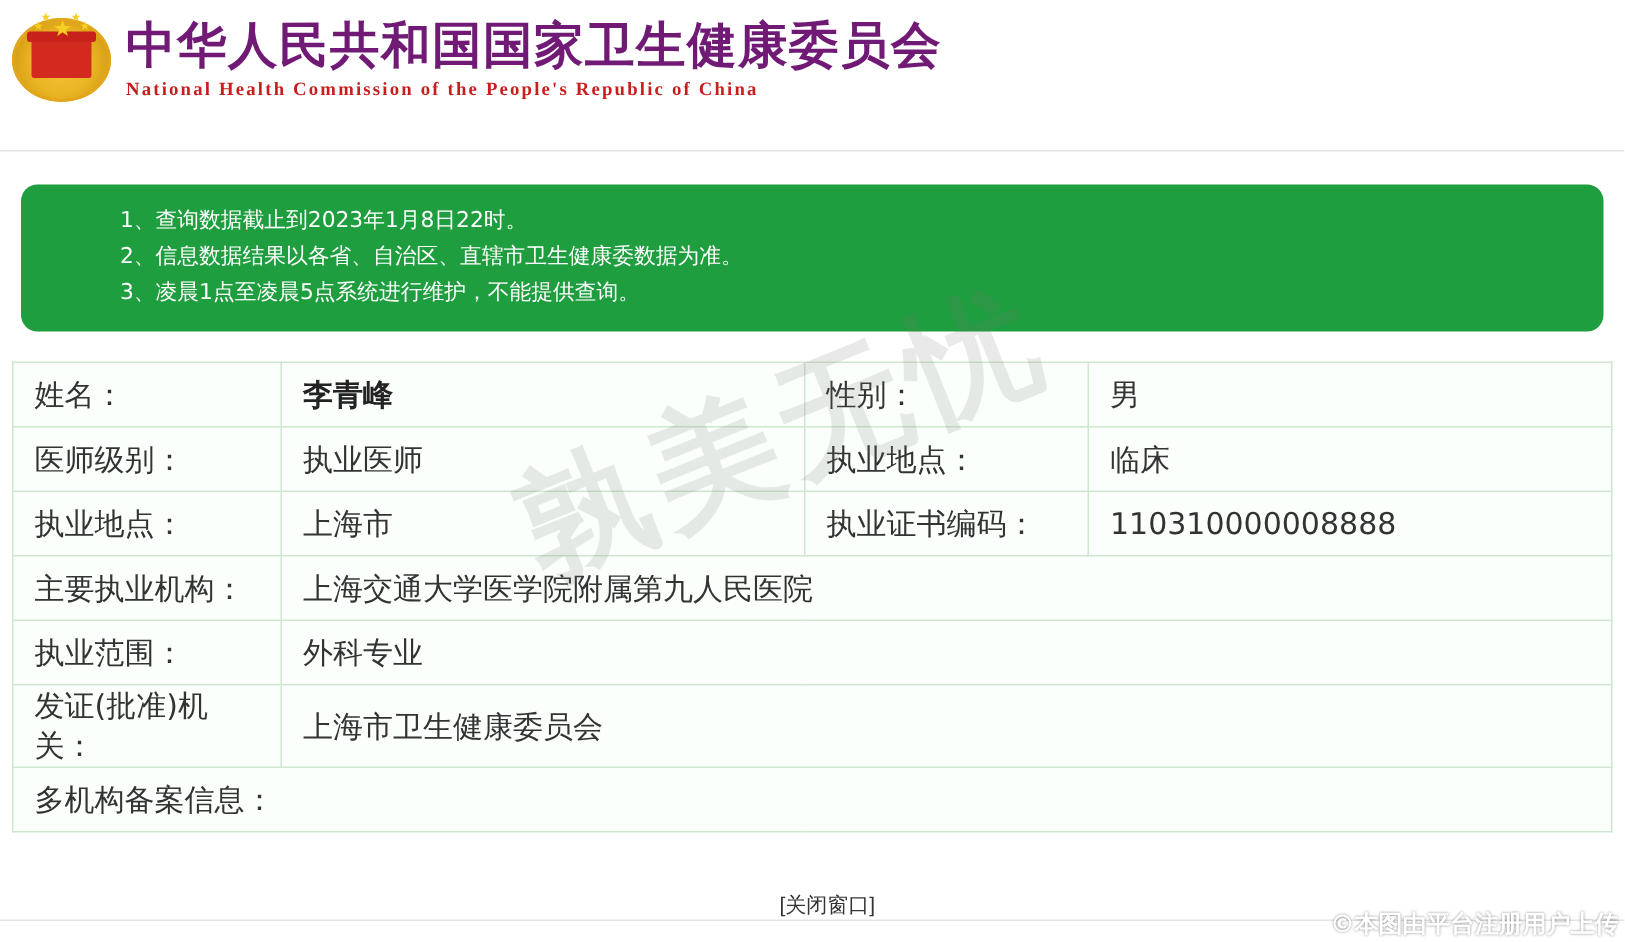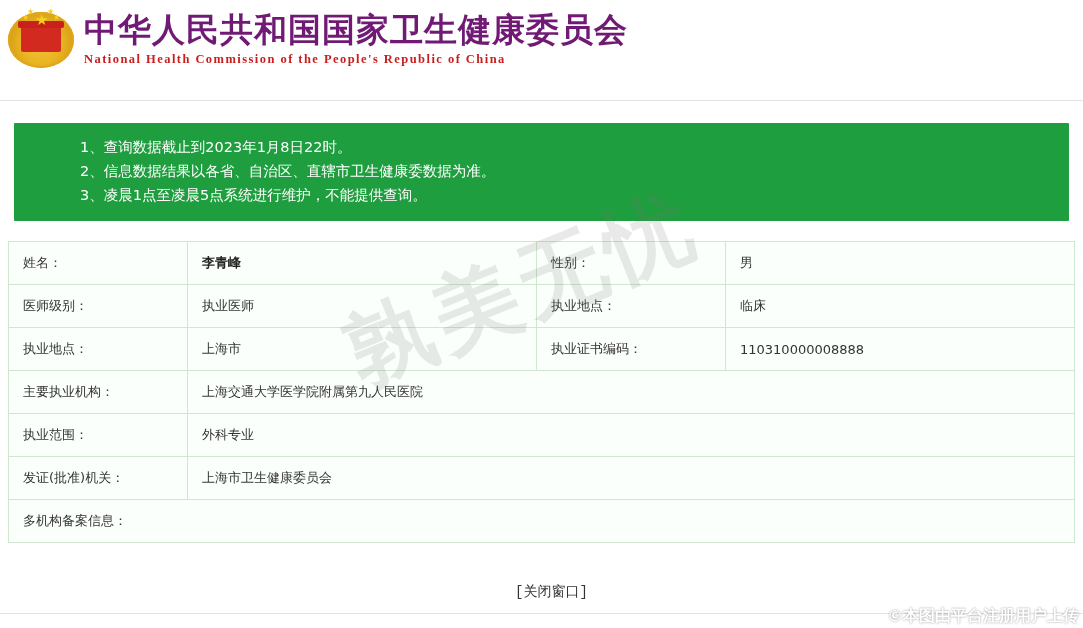--- a/index.html
+++ b/index.html
@@ -106,21 +106,21 @@
     background: #e3e3e3;
     margin-top: 22px;
   }
 
   
   .notice {
     margin: 22px 14px 0 14px;
     background: #1e9e3e;
     color: #ffffff;
     padding: 12px 0 14px 0;
-    border-radius: 1px;
+    border-radius: 11px;
   }
   .notice-line {
     font-family: "DejaVu Sans", sans-serif;
     font-size: 14.5px;
     line-height: 24px;
     padding-left: 66px;
     white-space: nowrap;
   }
 
   
@@ -130,21 +130,21 @@
   }
   table.info {
     width: 1067px;
     border-collapse: collapse;
     table-layout: fixed;
     font-family: "DejaVu Sans", sans-serif;
   }
   table.info td {
     border: 1px solid #cfe6cf;
     height: 42px;
-    font-size: 13px;
+    font-size: 20px;
     color: #333;
     padding: 0 14px;
     vertical-align: middle;
     background: #fbfffb;
   }
   td.label {
     width: 150px;
     color: #333;
     background: #fbfffb;
   }
@@ -177,21 +177,21 @@
     transform: rotate(-22deg);
     white-space: nowrap;
     pointer-events: none;
     letter-spacing: 6px;
   }
 
   
   .close-row {
     margin-top: 40px;
     text-align: center;
-    font-family: Liberation Mono, monospace;
+    font-family: Liberation Sans, sans-serif;
     font-size: 14px;
     color: #333;
     margin-left: 20px;
   }
   .close-link {
     color: #333;
     text-decoration: none;
     cursor: pointer;
   }
   .bottom-rule {

